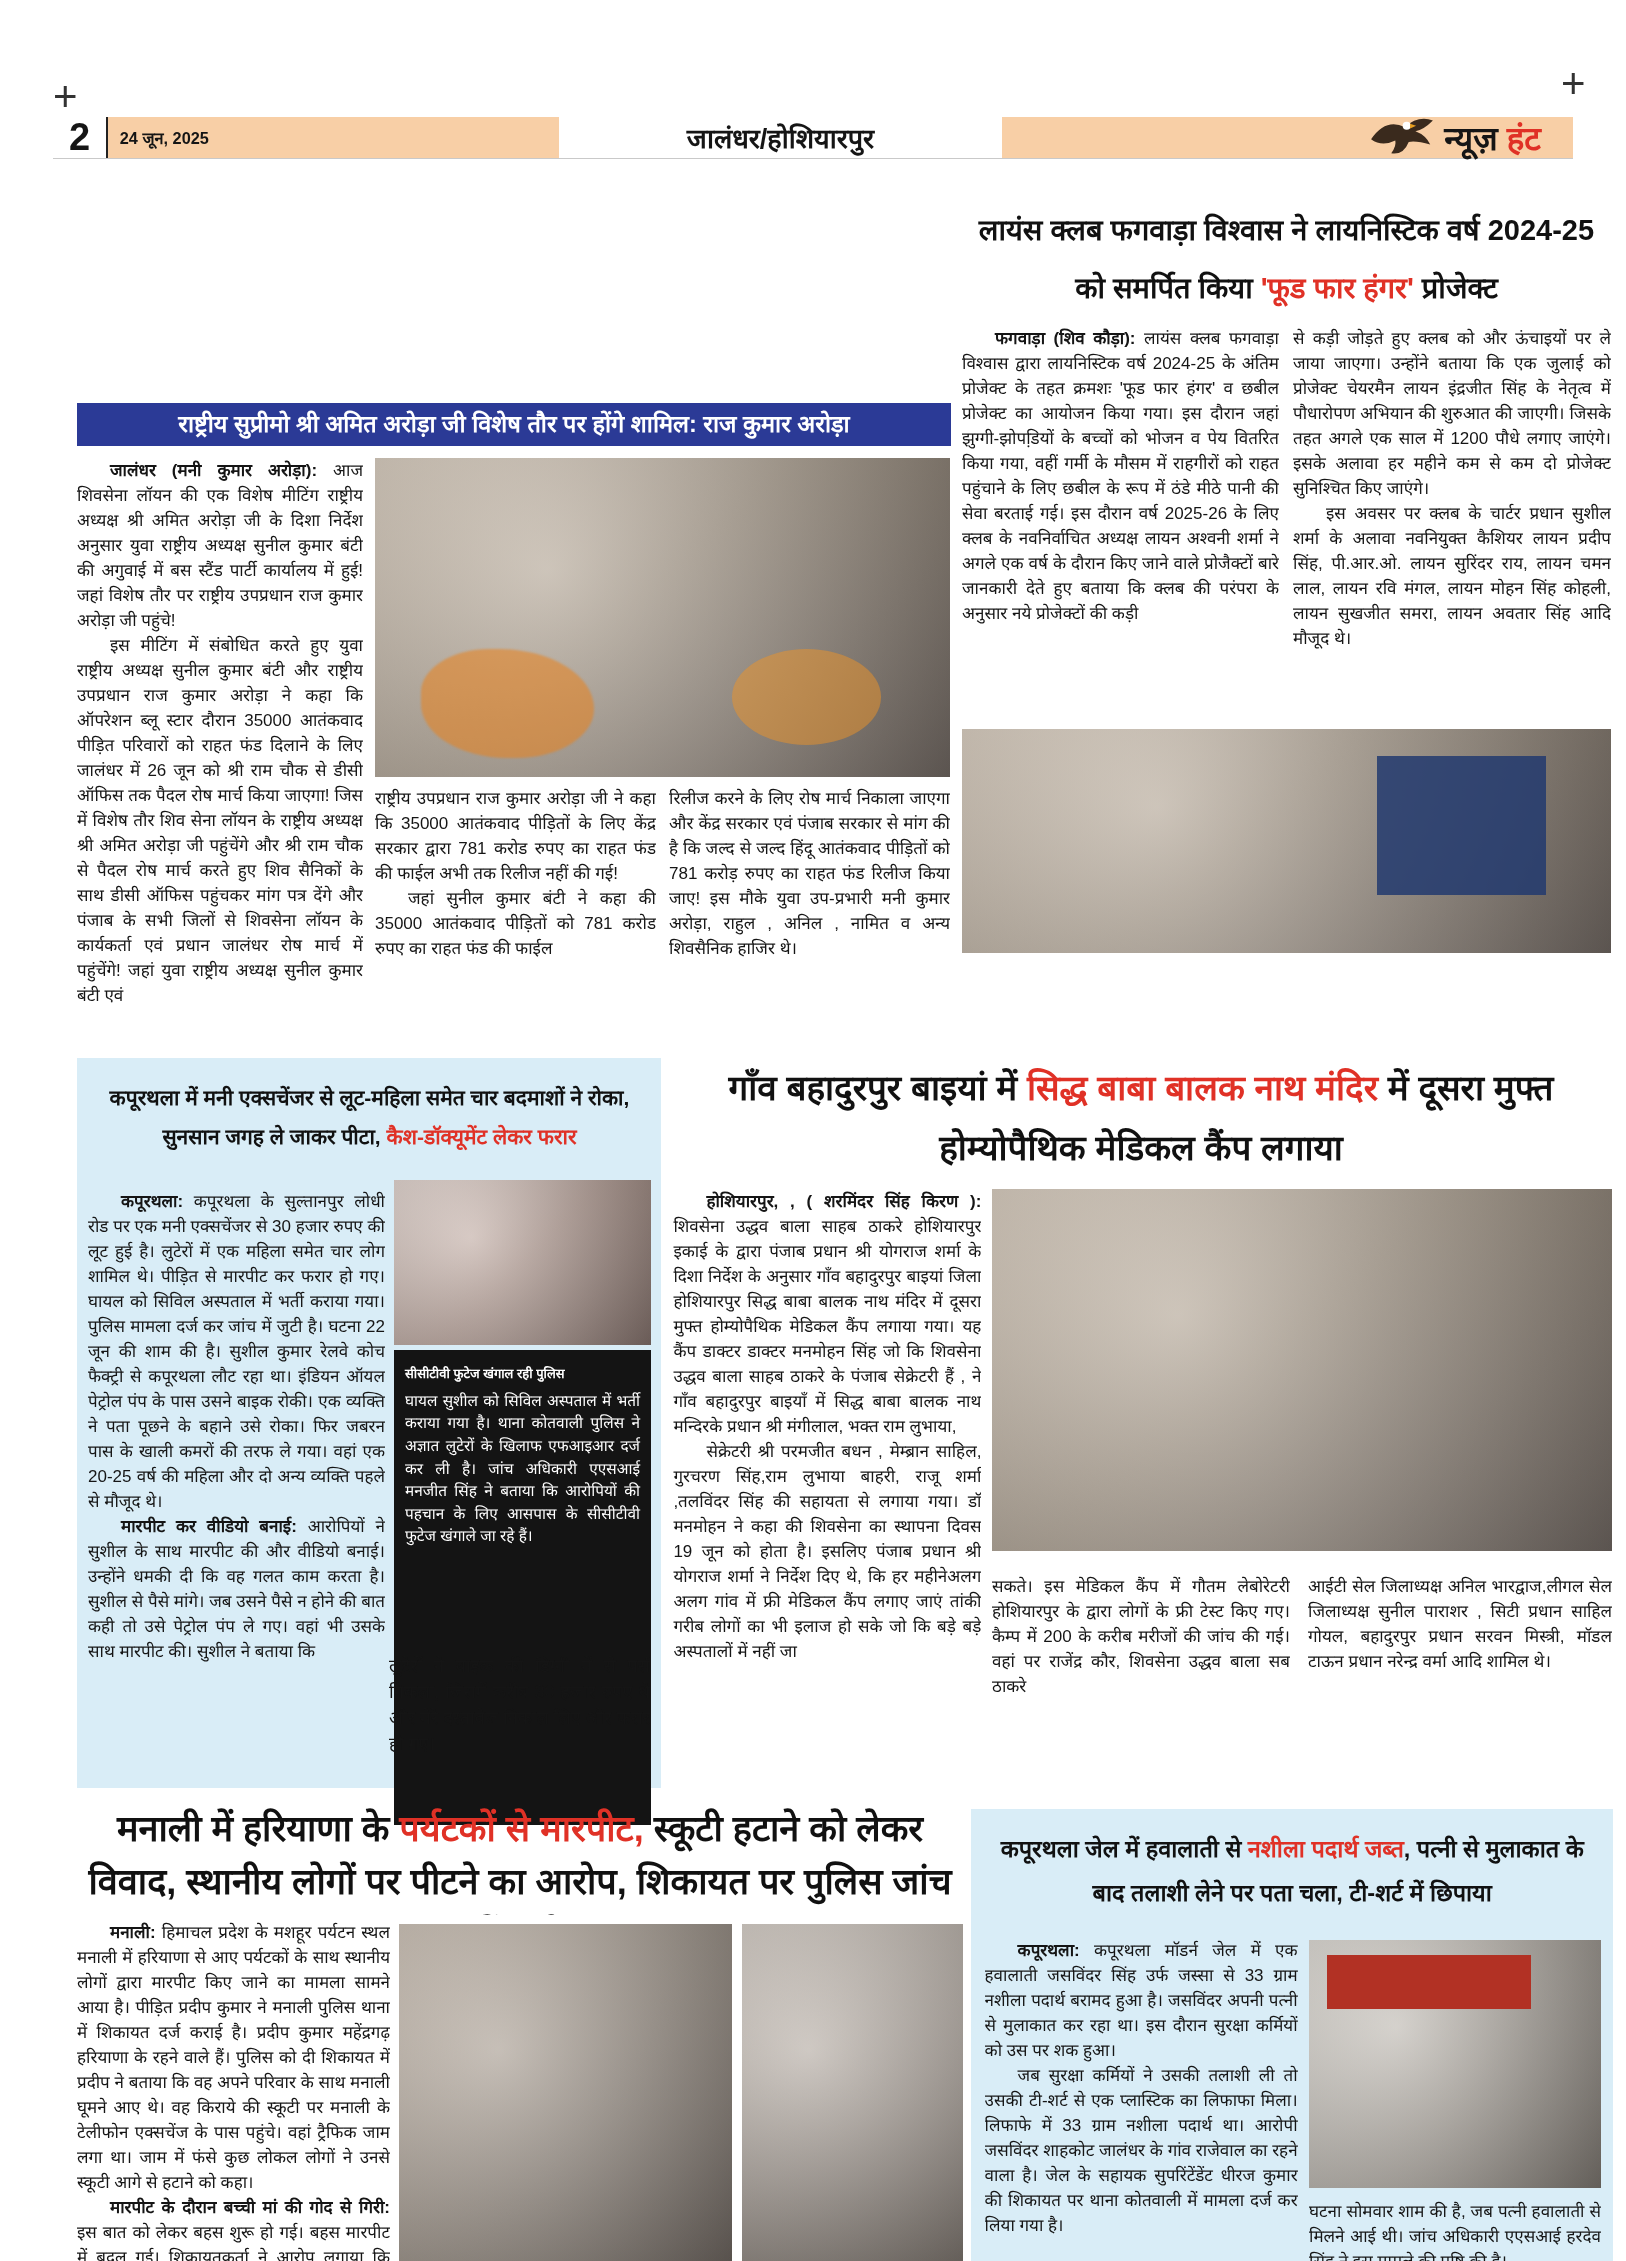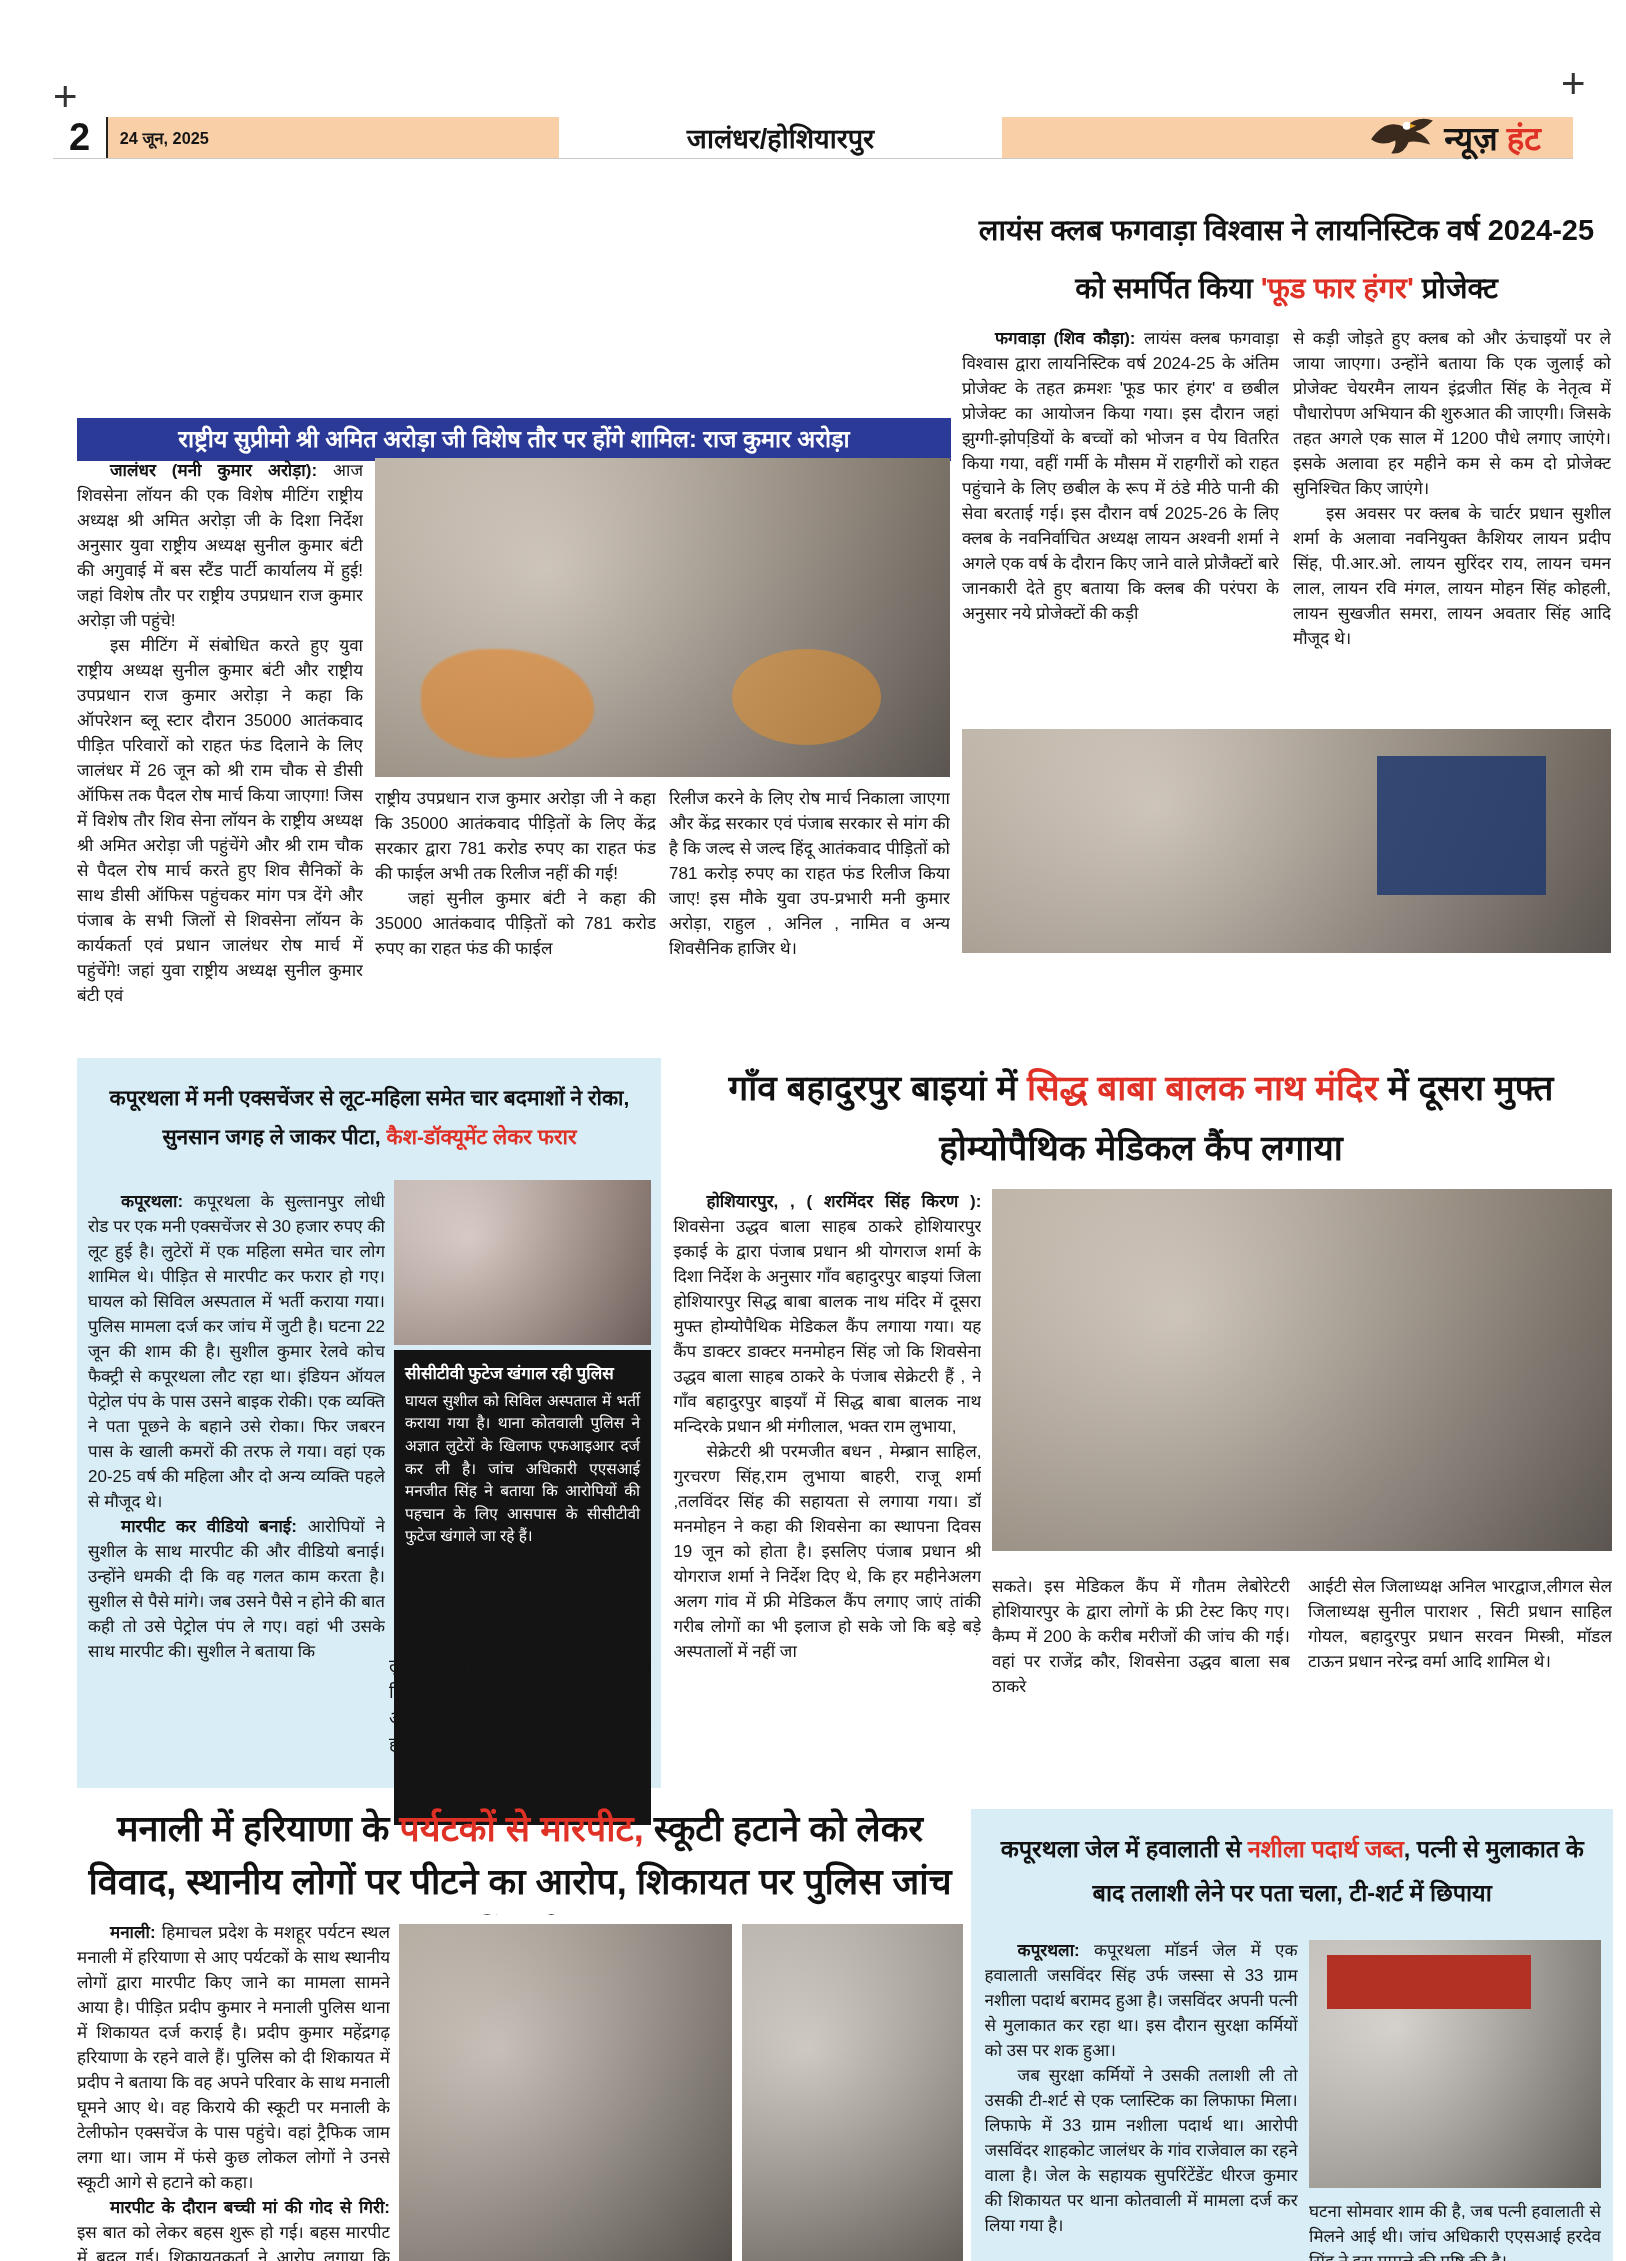--- a/index.html
+++ b/index.html
@@ -35,21 +35,21 @@
   .col p.ni{text-indent:0;}
   .b{font-weight:bold;margin-top:27px;}
   .photo{position:absolute;overflow:hidden;background:linear-gradient(140deg,#cdbfae 0%,#a79a8a 45%,#79706a 100%);}
   .photo .shade{position:absolute;inset:0;background:radial-gradient(circle at 30% 35%,rgba(255,255,255,.35),rgba(0,0,0,.25));}
   .photo .accentA{position:absolute;left:8%;bottom:6%;width:30%;height:34%;background:rgba(234,130,28,.55);border-radius:40% 55% 45% 50%;filter:blur(0.9px);}
   .photo .accentB{position:absolute;right:12%;bottom:10%;width:26%;height:30%;background:rgba(238,148,40,.5);border-radius:50%;}
   .photo .navy{position:absolute;right:10%;top:12%;width:26%;height:62%;background:#223a6e;opacity:.85;}
   .photo .sign{position:absolute;left:6%;top:6%;width:70%;height:22%;background:#b23124;}
   .caption{font-weight:bold;font-size:20px;line-height:27px;text-align:justify;}
   .blackbox{position:absolute;background:#141414;color:#fff;padding:11.8px 11px;overflow:hidden;}
-  .blackbox .bt{font-size:17px;font-weight:bold;line-height:23.5px;margin:0 0 4.5px 0;}
+  .blackbox .bt{font-size:13px;font-weight:bold;line-height:23.5px;margin:0 0 4.5px 0;}
   .blackbox p{font-size:15.4px;line-height:22.6px;margin:0;text-align:justify;}
   .panel{background:var(--panel);}
 </style>
 </head>
 <body>
 
 <div class="page">
 
   <span class="plus" style="left:53px;top:76px;">+</span>
   <span class="plus" style="left:1561px;top:63px;">+</span>
@@ -66,21 +66,21 @@
           <path d="M4 36 Q26 4 54 18 Q74 0 96 8 Q82 22 70 24 Q86 30 92 44 Q72 38 60 40 Q52 60 34 57 Q42 46 40 38 Q20 48 4 36 Z" fill="#3a2a1d"></path>
           <circle cx="57" cy="16" r="6" fill="#ffffff"></circle>
           <path d="M62 13 l9 3 -9 4 z" fill="#e8a020"></path>
         </svg>
       </span>
       <span class="brand"><span>न्यूज़</span> <span class="bred">हंट</span></span>
     </div>
   </div>
 
   <div class="art" style="left:77px;top:190px;width:874px;height:864px;">
-    <div class="subbar" style="top:213px;height:43px;font-size:23.5px;line-height:43px;margin-top:15px;">राष्ट्रीय सुप्रीमो श्री अमित अरोड़ा जी विशेष तौर पर होंगे शामिल: राज कुमार अरोड़ा</div>
+    <div class="subbar" style="top:213px;height:43px;font-size:23.5px;line-height:43px;">राष्ट्रीय सुप्रीमो श्री अमित अरोड़ा जी विशेष तौर पर होंगे शामिल: राज कुमार अरोड़ा</div>
     <div class="col" style="left:0;top:268px;width:286px;height:596px;">
       <p><span class="b">जालंधर (मनी कुमार अरोड़ा):</span> <span>आज शिवसेना लॉयन की एक विशेष मीटिंग राष्ट्रीय अध्यक्ष श्री अमित अरोड़ा जी के दिशा निर्देश अनुसार युवा राष्ट्रीय अध्यक्ष सुनील कुमार बंटी की अगुवाई में बस स्टैंड पार्टी कार्यालय में हुई! जहां विशेष तौर पर राष्ट्रीय उपप्रधान राज कुमार अरोड़ा जी पहुंचे!</span></p>
       <p><span>इस मीटिंग में संबोधित करते हुए युवा राष्ट्रीय अध्यक्ष सुनील कुमार बंटी और राष्ट्रीय उपप्रधान राज कुमार अरोड़ा ने कहा कि ऑपरेशन ब्लू स्टार दौरान 35000 आतंकवाद पीड़ित परिवारों को राहत फंड दिलाने के लिए जालंधर में 26 जून को श्री राम चौक से डीसी ऑफिस तक पैदल रोष मार्च किया जाएगा! जिस में विशेष तौर शिव सेना लॉयन के राष्ट्रीय अध्यक्ष श्री अमित अरोड़ा जी पहुंचेंगे और श्री राम चौक से पैदल रोष मार्च करते हुए शिव सैनिकों के साथ डीसी ऑफिस पहुंचकर मांग पत्र देंगे और पंजाब के सभी जिलों से शिवसेना लॉयन के कार्यकर्ता एवं प्रधान जालंधर रोष मार्च में पहुंचेंगे! जहां युवा राष्ट्रीय अध्यक्ष सुनील कुमार बंटी एवं</span></p>
     </div>
     <div class="photo" style="left:298px;top:268px;width:575px;height:319px;">
       <div class="shade"></div>
       <div class="accentA"></div>
       <div class="accentB"></div>
     </div>
     <div class="col" style="left:298px;top:596px;width:281px;height:268px;">

